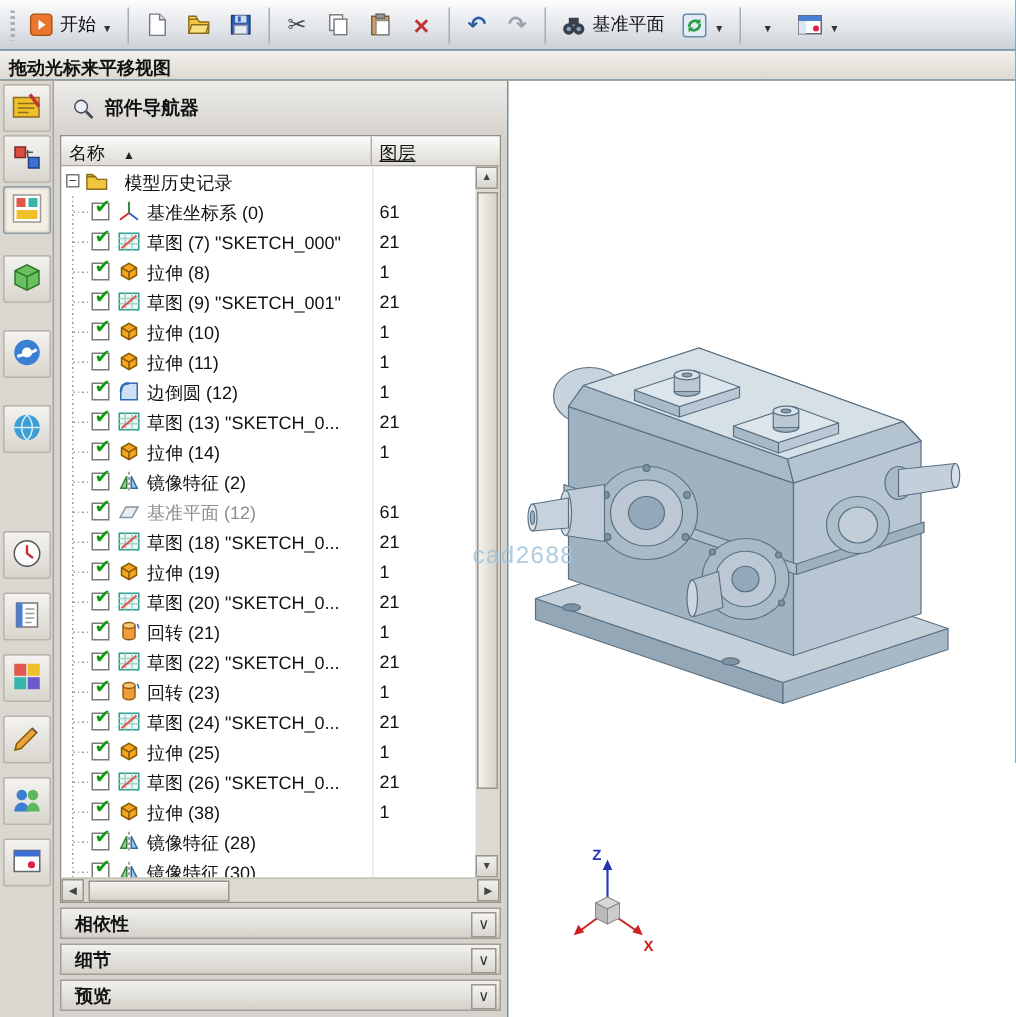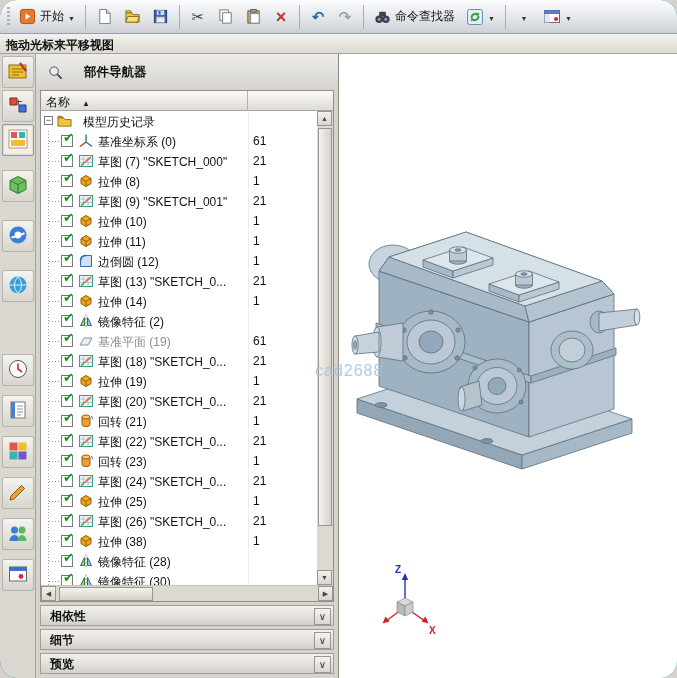--- a/index.html
+++ b/index.html
@@ -1,19 +1,19 @@
 <!DOCTYPE html>
 <html><head>
 <meta charset="utf-8">
 <style>
   html,body{margin:0;padding:0;background:#d6d3ce;}
   *{box-sizing:border-box;}
   .app{position:relative;width:677px;height:678px;overflow:hidden;
        font-family:"Liberation Sans","DejaVu Sans",sans-serif;font-size:12px;color:#111;
-       background:#0369a1;border-radius:17px;}
+       background:#0369a1;}
 
   
   .toolbar{position:absolute;left:0;top:0;right:0;height:34px;
     background:linear-gradient(#fbfcfd,#e3e6ea 55%,#ccd1d7);
     border-bottom:1px solid #95a0ab;display:flex;align-items:center;padding:0 4px;gap:1px;}
   .grip{width:3px;height:20px;margin:0 3px;
     background-image:repeating-linear-gradient(to bottom,#aab1b9 0 2px,transparent 2px 4px);}
   .tb-btn{height:26px;min-width:26px;display:flex;align-items:center;justify-content:center;
     gap:4px;border:1px solid transparent;border-radius:2px;background:transparent;padding:0 4px;
     font-family:inherit;font-size:12px;color:#111;}
@@ -37,25 +37,25 @@
   
   .resource-bar{width:36px;background:#dad7d0;border-right:1px solid #a5a29a;
     display:flex;flex-direction:column;align-items:center;}
   .rb-btn{width:32px;height:32px;border:1px solid #b7b4ac;border-radius:2px;
     background:linear-gradient(#f4f3f0,#d8d5cd);display:flex;align-items:center;justify-content:center;}
   .rb-btn.active{background:#f4efe2;border-color:#8f9aa5;box-shadow:inset 0 0 2px #aab;}
 
   
   .navigator{width:303px;background:#d6d3ce;border-right:1px solid #8b8880;
     display:flex;flex-direction:column;}
-  .nav-title{height:36px;display:flex;align-items:center;gap:21px;padding-left:12px;
+  .nav-title{height:36px;display:flex;align-items:center;gap:7px;padding-left:12px;
     font-weight:bold;font-size:12.5px;background:linear-gradient(#edecE9,#d6d3ce);}
   .nav-body{position:relative;flex:1;margin:0 4px;background:#fff;border:1px solid #918e86;}
   .nav-cols{position:absolute;left:0;top:0;right:0;height:20px;display:flex;
-    background:linear-gradient(#fbfbfa,#dedbd4);border-bottom:1px solid #a9a69e;flex-direction:column;}
+    background:linear-gradient(#fbfbfa,#dedbd4);border-bottom:1px solid #a9a69e;}
   .col-name{width:207px;border-right:1px solid #b3b0a8;padding:3px 0 0 5px;}
   .sort{font-size:8px;margin-left:12px;color:#222;}
   .col-layer{flex:1;padding:3px 0 0 5px;text-decoration:underline;}
 
   .tree{position:absolute;left:0;top:20px;right:16px;bottom:16px;overflow:hidden;background:#fff;}
   .coldiv{position:absolute;left:207px;top:0;bottom:0;width:1px;background:#ececec;}
   .guide-v{position:absolute;left:7px;top:20px;width:1px;height:458px;
     background-image:repeating-linear-gradient(to bottom,#9a9a9a 0 1px,transparent 1px 3px);}
   .trow{position:relative;height:20px;white-space:nowrap;}
   .trow.child::before{content:"";position:absolute;left:8px;top:10px;width:10px;height:1px;
@@ -183,21 +183,21 @@
     <button class="tb-btn">
       <span class="ticon">
         <svg width="17" height="17" viewBox="0 0 18 18">
             <path d="M5.5 4h7v5h-7z" fill="#39414b"></path>
             <circle cx="5.5" cy="12" r="4" fill="#39414b"></circle>
             <circle cx="12.5" cy="12" r="4" fill="#39414b"></circle>
             <circle cx="5.5" cy="12" r="1.6" fill="#7fa6c9"></circle>
             <circle cx="12.5" cy="12" r="1.6" fill="#7fa6c9"></circle>
           </svg>
       </span>
-      <span>命令查找器</span>
+      <span>基准平面</span>
     </button>
     <button class="tb-btn">
       <span class="ticon">
         <svg width="18" height="18" viewBox="0 0 18 18">
             <rect x="1.5" y="1.5" width="15" height="15" rx="2" fill="#e4ecf6" stroke="#6a8ab0"></rect>
             <path d="M5.5 10a4 4 0 0 1 7-2.8" fill="none" stroke="#2f9e44" stroke-width="1.8"></path>
             <path d="M12.9 4.4v3.2h-3.2z" fill="#2f9e44"></path>
             <path d="M12.5 8a4 4 0 0 1-7 2.8" fill="none" stroke="#2f9e44" stroke-width="1.8"></path>
             <path d="M5.1 13.6v-3.2h3.2z" fill="#2f9e44"></path>
           </svg>
@@ -471,21 +471,21 @@
                 <div class="flabel">镜像特征 (2)</div>
                 <div class="flayer"></div>
               </div>
               <div class="trow child">
                 <div class="cb">
                   <div class="ck">✔</div>
                 </div>
                 <div class="ficon"><svg width="16" height="16" viewBox="0 0 16 16">
                     <path d="M2 12l4-7h8l-4 7z" fill="#e8edf2" stroke="#8494a2"></path>
                   </svg></div>
-                <div class="flabel muted">基准平面 (19)</div>
+                <div class="flabel muted">基准平面 (12)</div>
                 <div class="flayer">61</div>
               </div>
               <div class="trow child">
                 <div class="cb">
                   <div class="ck">✔</div>
                 </div>
                 <div class="ficon"><svg width="16" height="16" viewBox="0 0 16 16">
                     <rect x="1.5" y="2.5" width="13" height="11" fill="#eef7f4" stroke="#2a9d8f"></rect>
                     <line x1="1.5" y1="6" x2="14.5" y2="6" stroke="#9fd4cb"></line>
                     <line x1="1.5" y1="9.5" x2="14.5" y2="9.5" stroke="#9fd4cb"></line>

